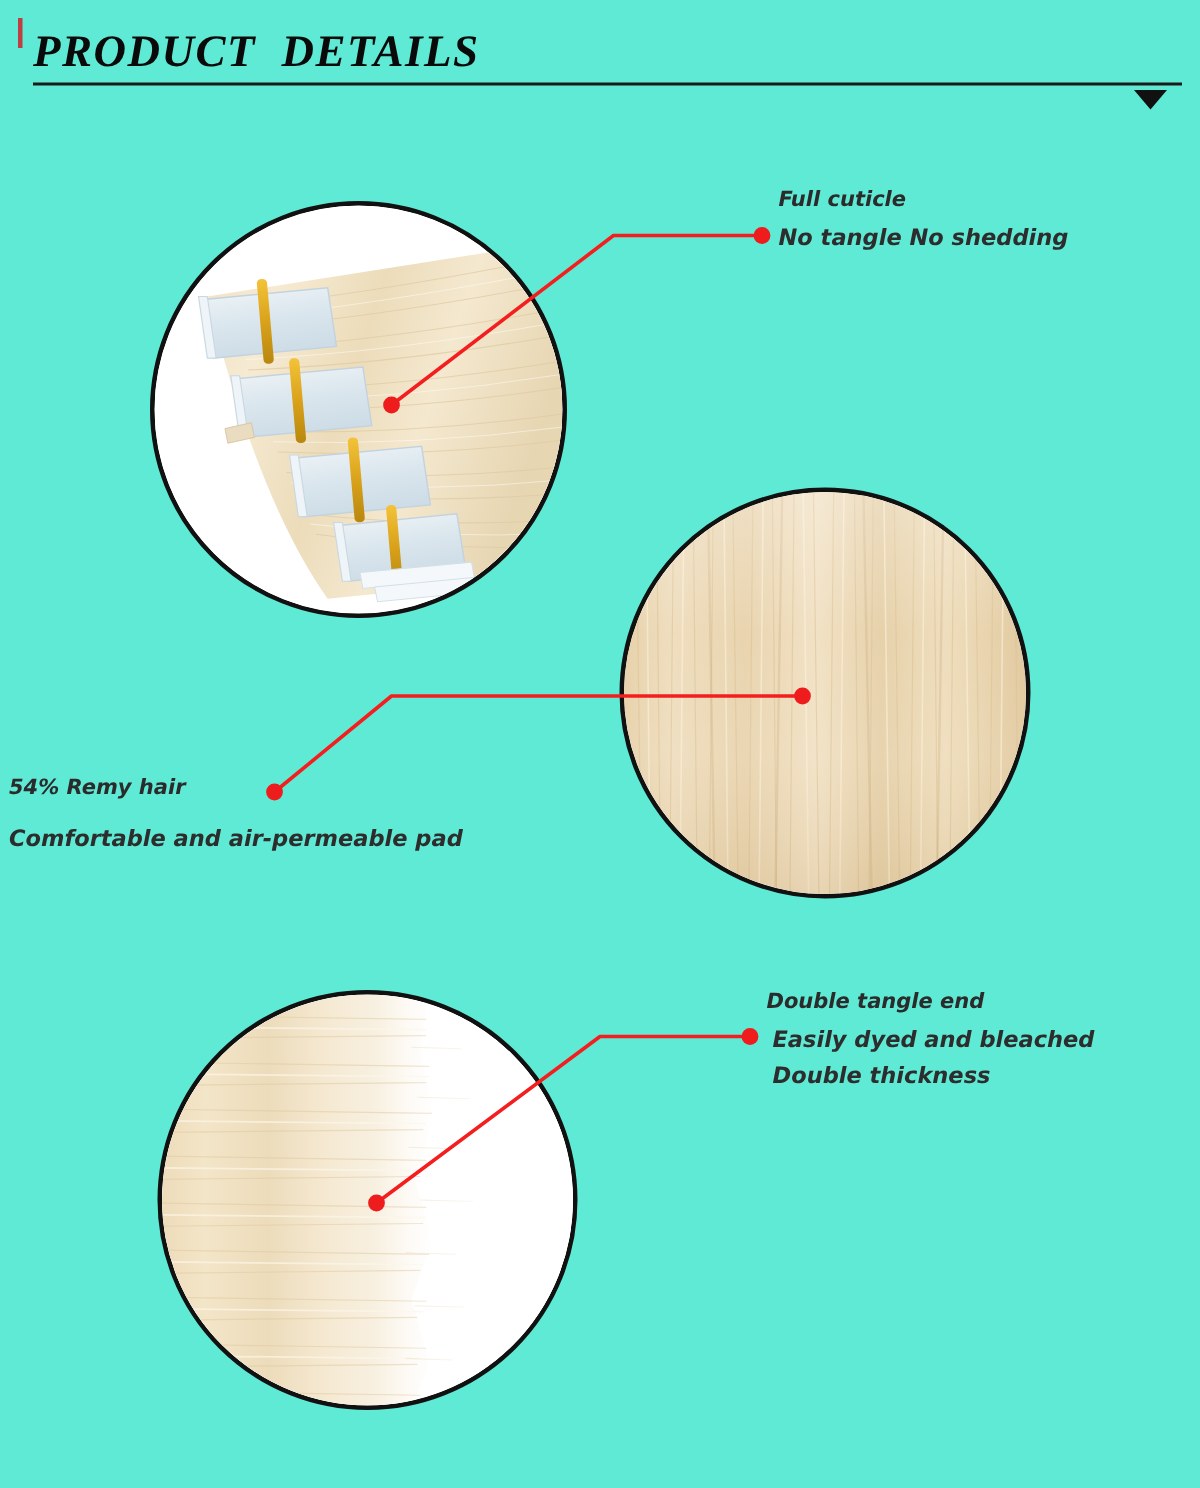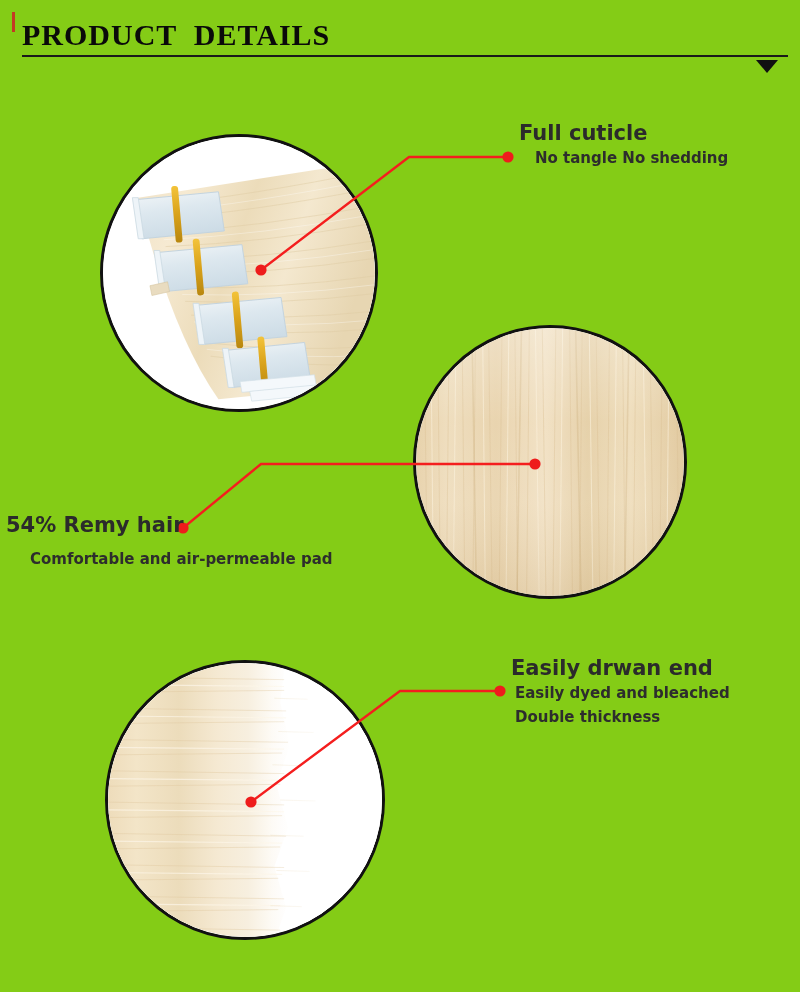--- a/index.html
+++ b/index.html
@@ -9,22 +9,23 @@
     background: #ffffff;
   }
   body {
     font-family: "Liberation Sans", sans-serif;
     -webkit-font-smoothing: antialiased;
   }
   #page {
     position: relative;
     width: 800px;
     height: 992px;
-    background: #84cc16;
+    background: #5eead4;
     overflow: hidden;
+    font-style: italic;
   }
 
   
   .header-band {
     position: absolute;
     left: 0;
     top: 0;
     width: 800px;
     height: 80px;
   }
@@ -98,37 +99,36 @@
     pointer-events: none;
   }
 
   
   .callout {
     position: absolute;
   }
   .callout-heading {
     font-family: "DejaVu Sans", "Liberation Sans", sans-serif;
     font-weight: 700;
-    font-size: 21px;
+    font-size: 14px;
     color: #2b2b2b;
     line-height: 26px;
     white-space: pre;
   }
   .callout-line {
     font-family: "DejaVu Sans", "Liberation Sans", sans-serif;
     font-weight: 600;
     font-size: 15px;
     color: #2d2d2d;
     line-height: 24px;
     white-space: pre;
-    margin-left: 24px;
   }
 
   .callout-1 { left: 519px; top: 120px; }
-  .callout-1 .callout-line { margin-left: 16px; }
+  .callout-1 .callout-line { margin-left: 0px; }
 
   .callout-2 { left: 6px; top: 512px; }
   .callout-2 .callout-line { margin-top: 9px; }
 
   .callout-3 { left: 511px; top: 655px; }
   .callout-3 .callout-line { margin-left: 4px; }
   .callout-3 .callout-line.second { margin-left: 4px; }
 </style>
 </head>
 <body>
@@ -397,18 +397,18 @@
     <div class="callout-heading">Full cuticle</div>
     <div class="callout-line">No tangle No shedding</div>
   </div>
 
   <div class="callout callout-2">
     <div class="callout-heading">54% Remy hair</div>
     <div class="callout-line">Comfortable and air-permeable pad</div>
   </div>
 
   <div class="callout callout-3">
-    <div class="callout-heading">Easily drwan end</div>
+    <div class="callout-heading">Double tangle end</div>
     <div class="callout-line second">Easily dyed and bleached</div>
     <div class="callout-line">Double thickness</div>
   </div>
 
 </div>
 
 </body></html>

